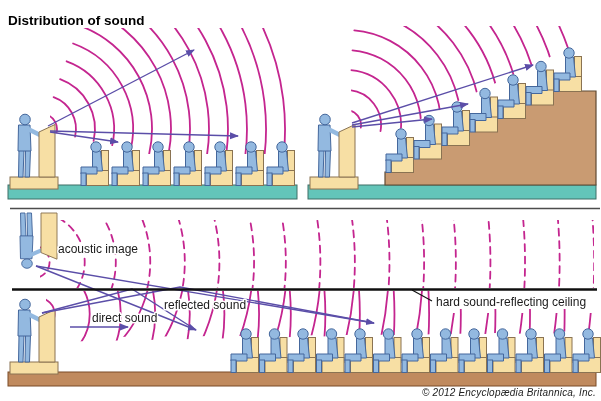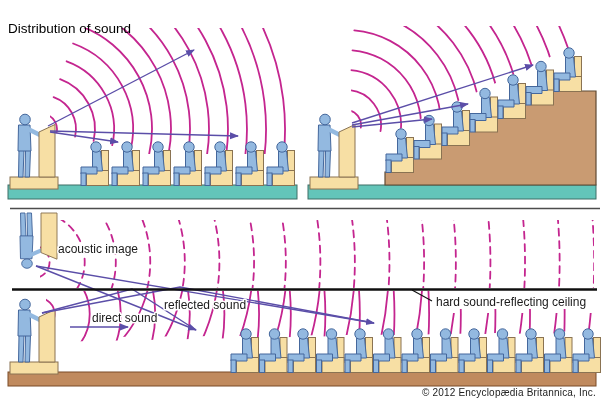--- a/index.html
+++ b/index.html
@@ -1,20 +1,20 @@
 <!DOCTYPE html>
 <html style="--wave: #c4258f; --arrow: #5b4ea8; --person-fill: #93b9e0; --person-stroke: #44679c; --wood: #f7dfa4; --wood-stroke: #8a7352; --teal-floor: #63c5b9; --teal-stroke: #3f6e66; --brown-floor: #c08a5e; --brown-stroke: #7a4b26; --steps: #c99b72; --steps-stroke: #5f4a33;"><head>
 <meta charset="utf-8">
 <style>
   html,body{margin:0;padding:0;background:#fff;}
   #stage{position:relative;width:601px;height:401px;background:#fff;overflow:hidden;
          font-family:"Liberation Sans","DejaVu Sans",sans-serif;}
   #diagram{position:absolute;left:0;top:0;}
-  .title{position:absolute;left:8px;top:21px;font-size:13.5px;font-weight:normal;color:#000;}
-  .copyright{position:absolute;right:5px;bottom:3px;font-size:10px;color:#222;letter-spacing:0.2px;}
+  .title{position:absolute;left:8px;top:13px;font-size:13.5px;font-weight:bold;color:#000;}
+  .copyright{position:absolute;right:5px;bottom:3px;font-size:10px;color:#222;letter-spacing:0.2px;font-style:italic;}
   .wave{fill:none;stroke:var(--wave);stroke-width:1.8;stroke-linecap:round;}
   .dashed{stroke-dasharray:7 5.5;}
   .ray{fill:none;stroke:var(--arrow);stroke-width:1.4;}
   .wood{fill:var(--wood);stroke:var(--wood-stroke);stroke-width:1;}
   .person{fill:var(--person-fill);stroke:var(--person-stroke);stroke-width:1;}
   .limb{fill:none;stroke:var(--person-fill);stroke-width:4.5;stroke-linecap:round;}
   .floor-teal{fill:var(--teal-floor);stroke:var(--teal-stroke);stroke-width:1;}
   .floor-brown{fill:var(--brown-floor);stroke:var(--brown-stroke);stroke-width:1;}
   .steps{fill:var(--steps);stroke:var(--steps-stroke);stroke-width:1.2;}
   .lbl{font-family:"Liberation Sans","DejaVu Sans",sans-serif;font-size:12px;fill:#1a1a1a;

